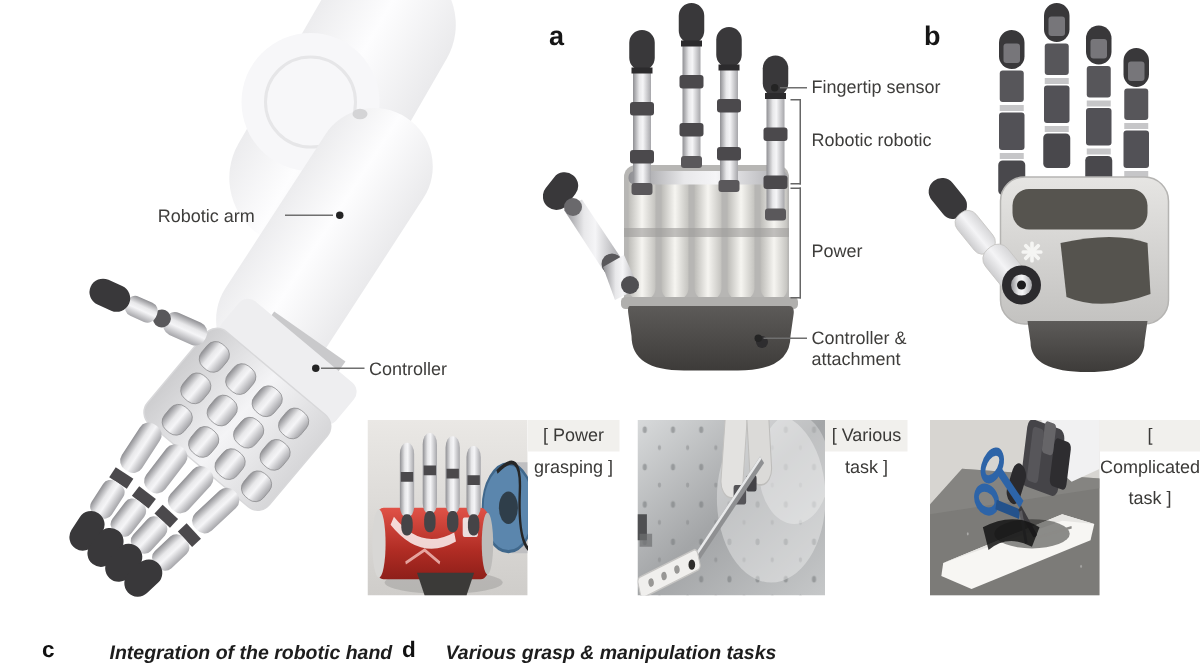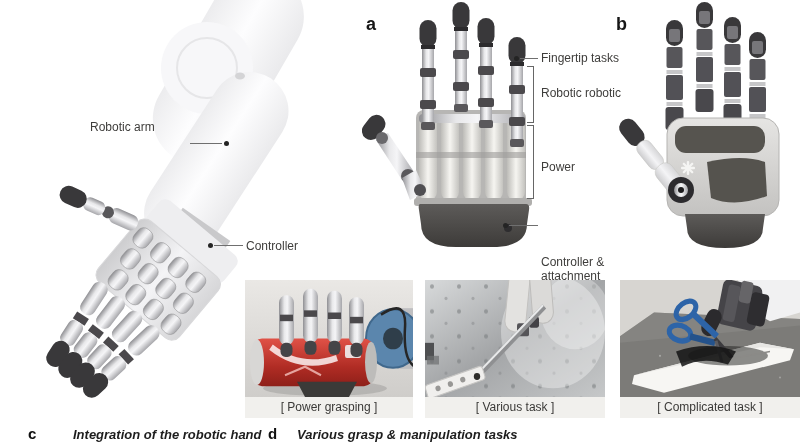--- a/index.html
+++ b/index.html
@@ -1,25 +1,25 @@
 <!DOCTYPE html>
 <html><head>
 <meta charset="utf-8">
 <style>
   html,body{margin:0;padding:0;background:#fff;}
   #figure{position:relative;width:800px;height:448px;background:#ffffff;overflow:hidden;
           font-family:"Liberation Sans",sans-serif;}
   .lbl{position:absolute;font-size:12px;color:#3e3d3b;white-space:nowrap;line-height:14px;}
-  .lbl.wrap{white-space:normal;margin-top:37px;}
+  .lbl.wrap{white-space:normal;}
   .pletter{position:absolute;font-weight:bold;font-size:18px;color:#161616;line-height:18px;}
   .dot{position:absolute;width:5px;height:5px;border-radius:50%;background:#242424;}
   .hline{position:absolute;height:1.2px;background:#6f6f6f;}
   .bracket{position:absolute;width:6px;border-right:1.2px solid #666;
            border-top:1.2px solid #666;border-bottom:1.2px solid #666;}
-  .photo{position:absolute;display:flex;flex-direction:column;}
+  .photo{position:absolute;display:flex;flex-direction:row;}
   .photo svg{display:block;}
   .photo .cap{height:21px;background:#f1f0ed;text-align:center;font-size:12px;
               color:#3b3a38;line-height:21px;}
   .fletter{position:absolute;font-weight:bold;font-size:15px;color:#101010;line-height:16px;}
   .fcap{position:absolute;font-size:13px;font-weight:bold;font-style:italic;color:#1d1d1d;
         line-height:16px;white-space:nowrap;}
 </style>
 </head>
 <body>
 
@@ -156,21 +156,21 @@
       </g>
       <g transform="translate(-52,14) rotate(74)">
         <rect x="-8" y="0" width="16" height="30" rx="7" fill="url(#gMetalH)"></rect>
         <circle cx="0" cy="32" r="6" fill="#59585b"></circle>
         <rect x="-7" y="36" width="14" height="22" rx="6" fill="url(#gMetalH)"></rect>
         <rect x="-9" y="56" width="18" height="28" rx="9" fill="#39383a"></rect>
       </g>
     </g>
   </svg>
 
-  <div class="lbl" style="left:90px;top:120px;width:95px;text-align:left">Robotic arm</div>
+  <div class="lbl" style="left:90px;top:137px;width:95px;text-align:center">Robotic arm</div>
   <div class="hline" style="left:190px;top:143px;width:32px"></div>
   <div class="dot" style="left:224px;top:141px"></div>
 
   <div class="dot" style="left:208px;top:243px"></div>
   <div class="hline" style="left:214px;top:245px;width:29px"></div>
   <div class="lbl" style="left:246px;top:239px">Controller</div>
 
   <div class="pletter" style="left:366px;top:15px">a</div>
 
   <svg style="position:absolute;left:362px;top:0" width="176" height="262" viewBox="0 0 176 262">
@@ -206,21 +206,21 @@
       <path d="M14,140 L26,133 L52,172 L40,180 Z" fill="url(#gMetalH)"></path>
       <circle cx="20" cy="138" r="6" fill="#6a696c"></circle>
       <circle cx="46" cy="176" r="7" fill="#59585b"></circle>
       <path d="M40,178 L54,170 L64,192 L48,200 Z" fill="url(#gMetalH)"></path>
       <circle cx="58" cy="190" r="6" fill="#504f52"></circle>
     </g>
   </svg>
 
   <div class="dot" style="left:514px;top:56px"></div>
   <div class="hline" style="left:520px;top:58px;width:18px"></div>
-  <div class="lbl" style="left:541px;top:51px">Fingertip tasks</div>
+  <div class="lbl" style="left:541px;top:51px">Fingertip sensor</div>
 
   <div class="bracket" style="left:527px;top:66px;height:55px"></div>
   <div class="lbl" style="left:541px;top:86px">Robotic robotic</div>
 
   <div class="bracket" style="left:527px;top:125px;height:72px"></div>
   <div class="lbl" style="left:541px;top:160px">Power</div>
 
   <div class="dot" style="left:503px;top:223px"></div>
   <div class="hline" style="left:509px;top:225px;width:29px"></div>
   <div class="lbl wrap" style="left:541px;top:218px;width:84px">Controller &amp; attachment</div>

